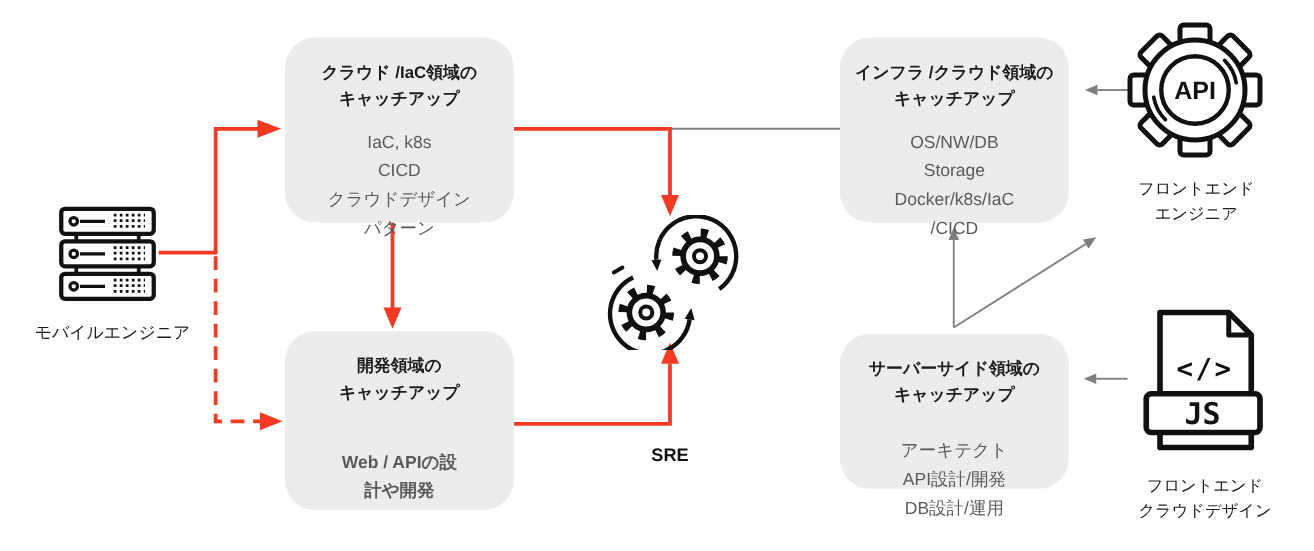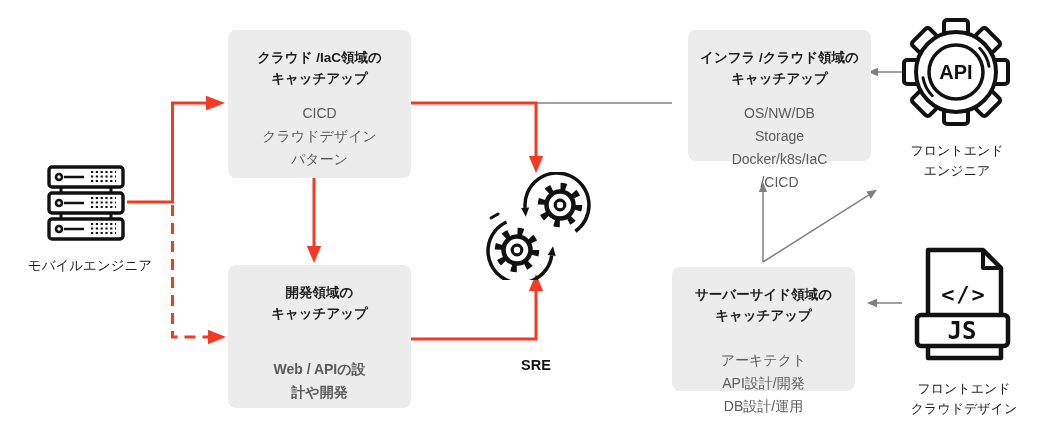--- a/index.html
+++ b/index.html
@@ -2,21 +2,21 @@
 <html><head>
 <meta charset="utf-8">
 <style>
   html,body{margin:0;padding:0;background:#ffffff;}
   .canvas{
     position:relative;width:1051px;height:441px;background:#ffffff;overflow:hidden;
     font-family:"Liberation Sans","DejaVu Sans",sans-serif;
   }
   .lines-layer{position:absolute;left:0;top:0;width:1051px;height:441px;}
   .box{
-    position:absolute;width:183px;background:#ececec;border-radius:8px;
+    position:absolute;width:183px;background:#ececec;border-radius:24px;
     text-align:center;
   }
   .box-title{font-weight:bold;font-size:13.5px;line-height:21px;color:#1c1c1c;margin-top:17px;}
   .box-body{font-size:14px;line-height:23px;color:#5a5a5a;margin-top:13px;}
   .box-body.gap-lg{margin-top:34px;font-weight:bold;}
   .box-body.gap-md{margin-top:23px;}
   .caption{
     position:absolute;text-align:center;font-size:13.5px;line-height:20px;color:#1c1c1c;
   }
   .caption.bold{font-weight:bold;font-size:14.5px;color:#111;}
@@ -81,20 +81,21 @@
     </g>
   </svg>
   <div class="caption" style="left:20px;top:256px;width:140px">モバイルエンジニア</div>
 
   <div class="box" style="left:228px;top:30px;height:148px">
     <div class="box-title">
       <div>クラウド /IaC領域の</div>
       <div>キャッチアップ</div>
     </div>
     <div class="box-body">
+      <div>IaC, k8s</div>
       <div>CICD</div>
       <div>クラウドデザイン</div>
       <div>パターン</div>
     </div>
   </div>
 
   <div class="box" style="left:228px;top:265px;height:143px">
     <div class="box-title">
       <div>開発領域の</div>
       <div>キャッチアップ</div>
@@ -120,21 +121,21 @@
       <path d="M23.5,50 A32,32 0 1 0 68.7,83.5" stroke-width="3.5"></path>
       <path d="M8,46 L15,42" stroke-width="3" stroke-linecap="round"></path>
     </g>
     <g fill="#111" stroke="none">
       <polygon points="42.8,44.8 46.1,35.5 38.1,36.1"></polygon>
       <polygon points="70,74.3 72.7,84.1 64.7,82.9"></polygon>
     </g>
   </svg>
   <div class="caption bold" style="left:500px;top:355px;width:72px">SRE</div>
 
-  <div class="box" style="left:688px;top:30px;height:131px">
+  <div class="box" style="left:672px;top:30px;height:148px">
     <div class="box-title">
       <div>インフラ /クラウド領域の</div>
       <div>キャッチアップ</div>
     </div>
     <div class="box-body">
       <div>OS/NW/DB</div>
       <div>Storage</div>
       <div>Docker/k8s/IaC</div>
       <div>/CICD</div>
     </div>

